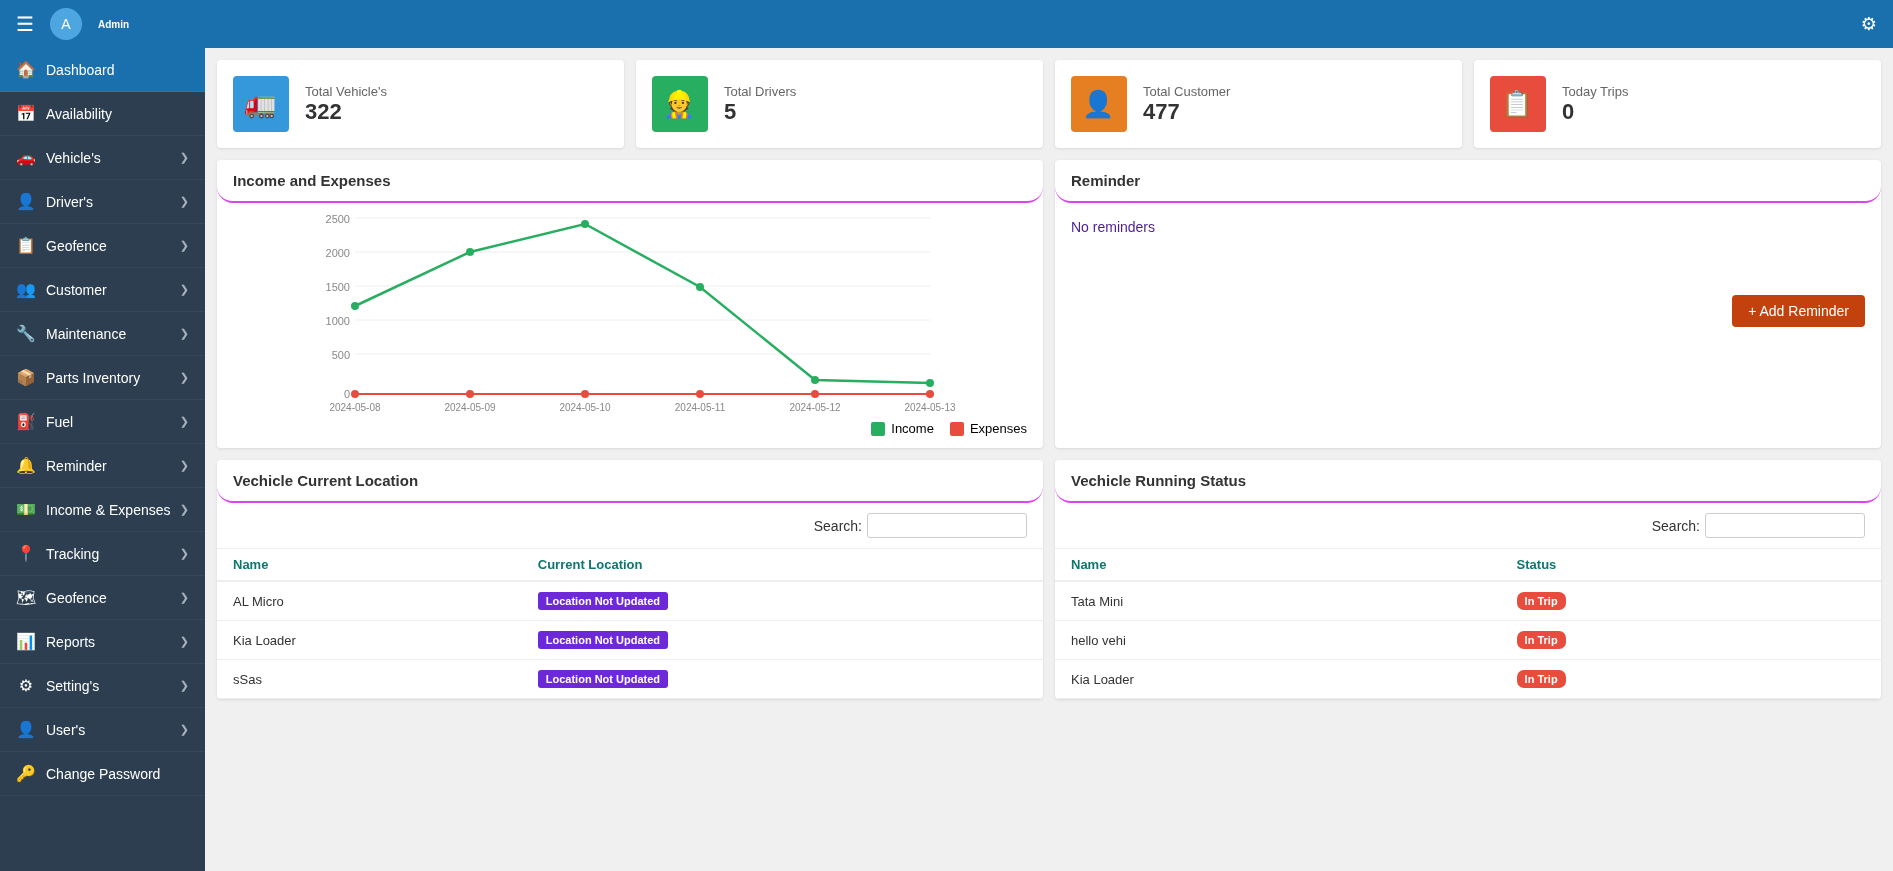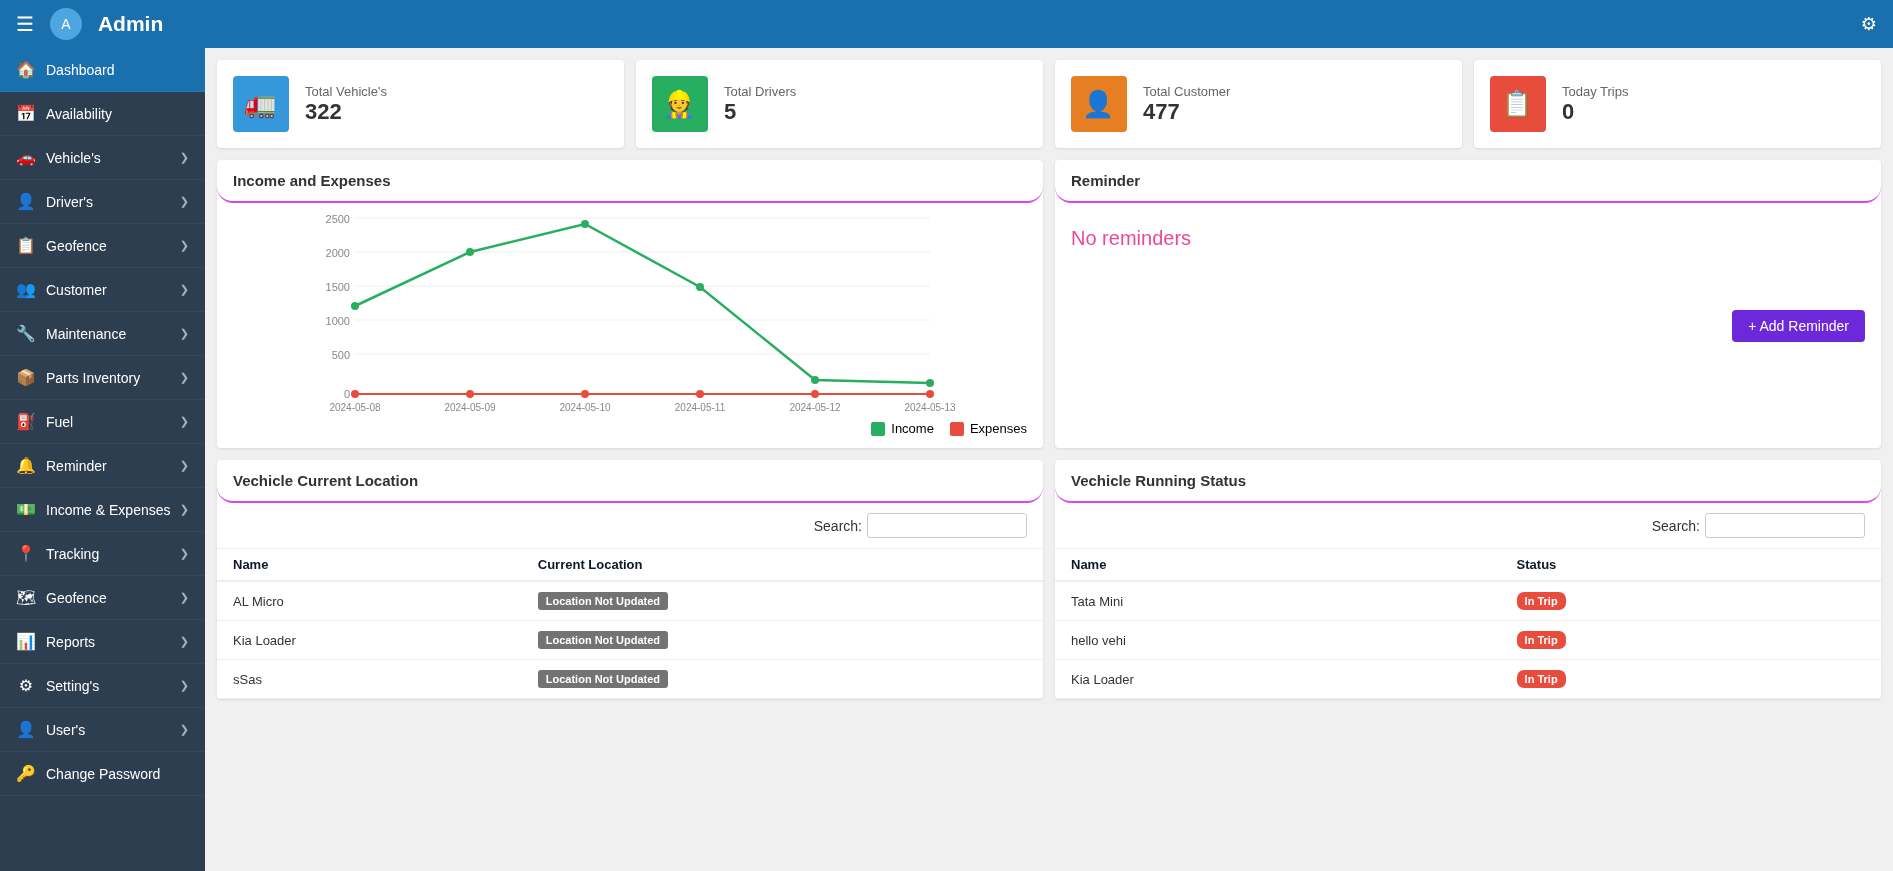--- a/index.html
+++ b/index.html
@@ -16,21 +16,21 @@
       padding: 0 16px;
       flex-shrink: 0;
     }
     .topbar-left { display: flex; align-items: center; gap: 16px; }
     .topbar-avatar {
       width: 32px; height: 32px; border-radius: 50%;
       background: #4da6e0;
       display: flex; align-items: center; justify-content: center;
       font-size: 14px; color: white;
     }
-    .topbar-username { font-size: 21px; font-weight: bold; }
+    .topbar-username { font-size: 10px; font-weight: bold; }
     .hamburger { font-size: 20px; cursor: pointer; }
     .topbar-right { font-size: 18px; cursor: pointer; }
 
     
     .main-layout {
       display: flex;
       flex: 1;
       overflow: hidden;
     }
 
@@ -128,24 +128,24 @@
     .legend-dot { width: 14px; height: 14px; border-radius: 2px; }
 
     
     .reminder-body {
       padding: 16px;
       min-height: 120px;
       display: flex;
       flex-direction: column;
       justify-content: space-between;
     }
-    .no-reminders { color: #ec4899; font-size: 20px; margin-top: 8px; }
+    .no-reminders { color: #4c1d95; font-size: 14px; }
     .add-reminder-btn {
       align-self: flex-end;
-      background: #6d28d9;
+      background: #c2410c;
       color: white;
       border: none;
       padding: 8px 16px;
       border-radius: 4px;
       cursor: pointer;
       font-size: 14px;
       margin-top: 60px;
     }
 
     
@@ -167,38 +167,38 @@
       border: 1px solid #ccc;
       border-radius: 3px;
       padding: 4px 8px;
       font-size: 13px;
       width: 160px;
     }
     table { width: 100%; border-collapse: collapse; font-size: 13px; }
     thead th {
       padding: 8px 16px;
       text-align: left;
-      color: #0f172a;
+      color: #0f766e;
       font-weight: bold;
       border-bottom: 2px solid #eee;
     }
     tbody td {
       padding: 10px 16px;
       border-bottom: 1px solid #eee;
       color: #333;
     }
     .badge {
       display: inline-block;
       padding: 3px 8px;
       border-radius: 3px;
       font-size: 11px;
       font-weight: bold;
       color: white;
     }
-    .badge-yellow { background: #737373; color: white; text-align: right; }
+    .badge-yellow { background: #6d28d9; color: white; text-align: right; }
     .badge-red { background: #e74c3c; border-radius: 7px; }
 
     svg { display: block; }
   </style>
 </head>
 <body>
 
 <div class="topbar">
   <div class="topbar-left">
     <span class="hamburger">☰</span>

